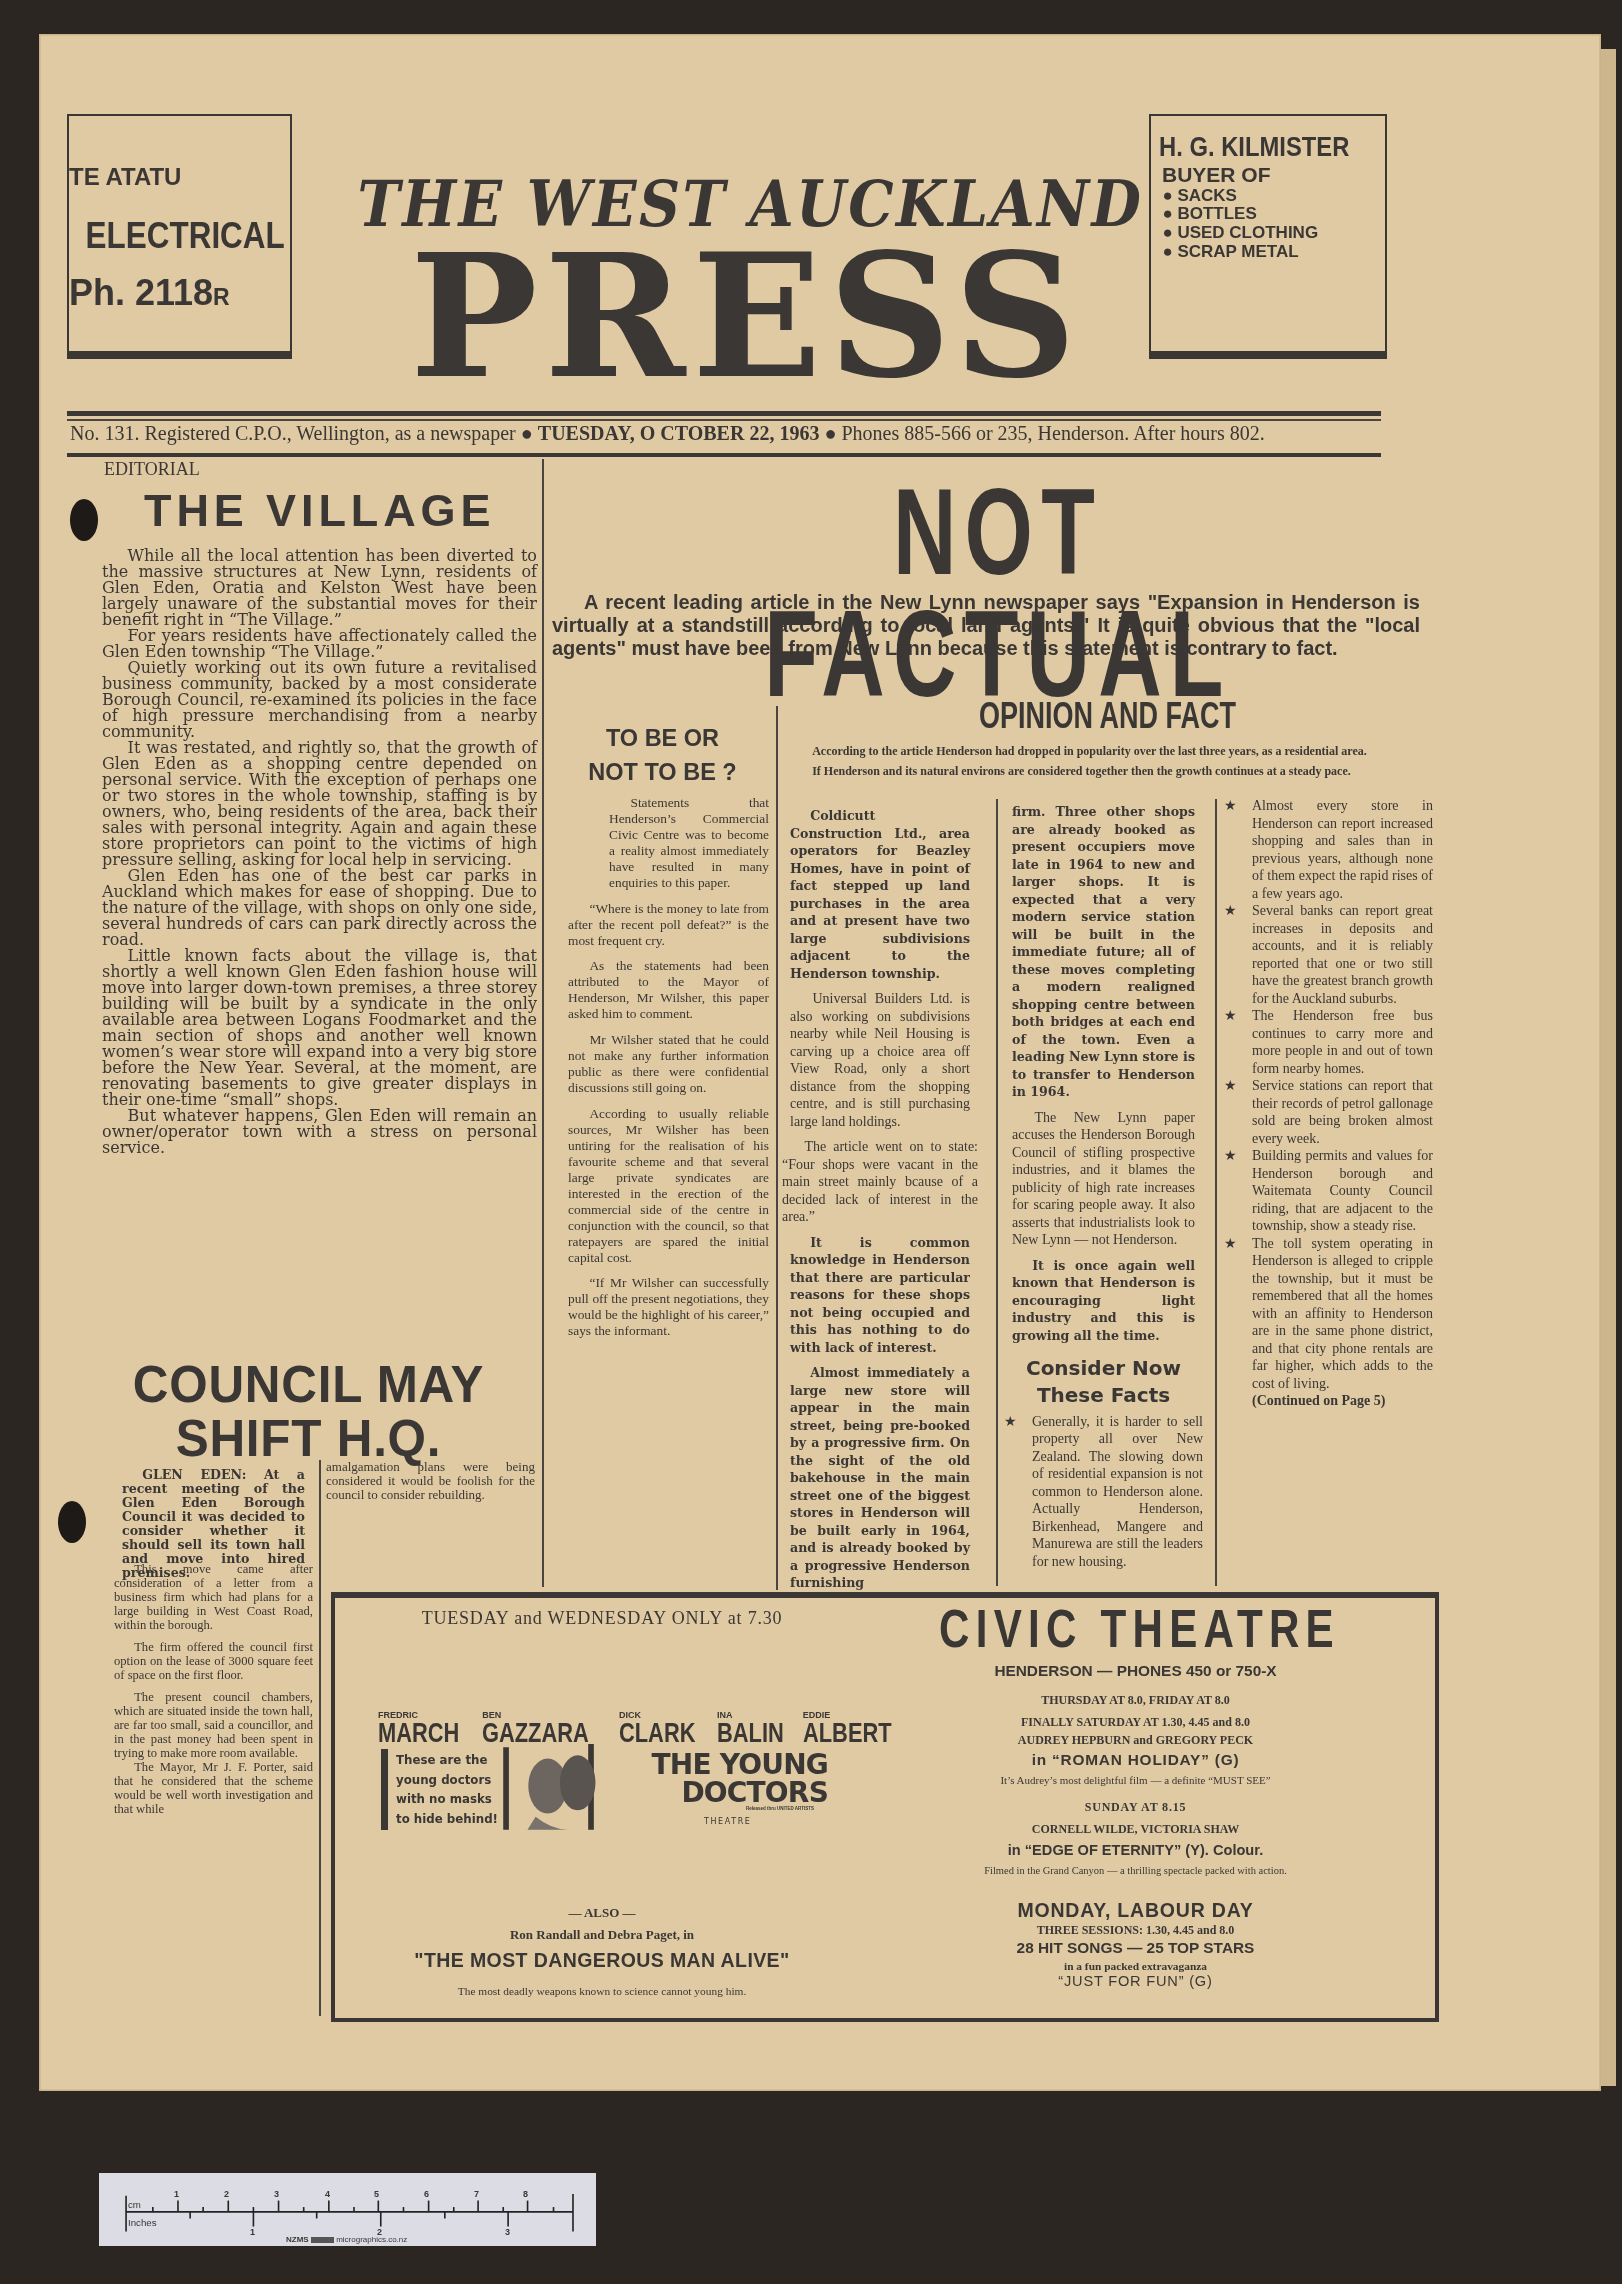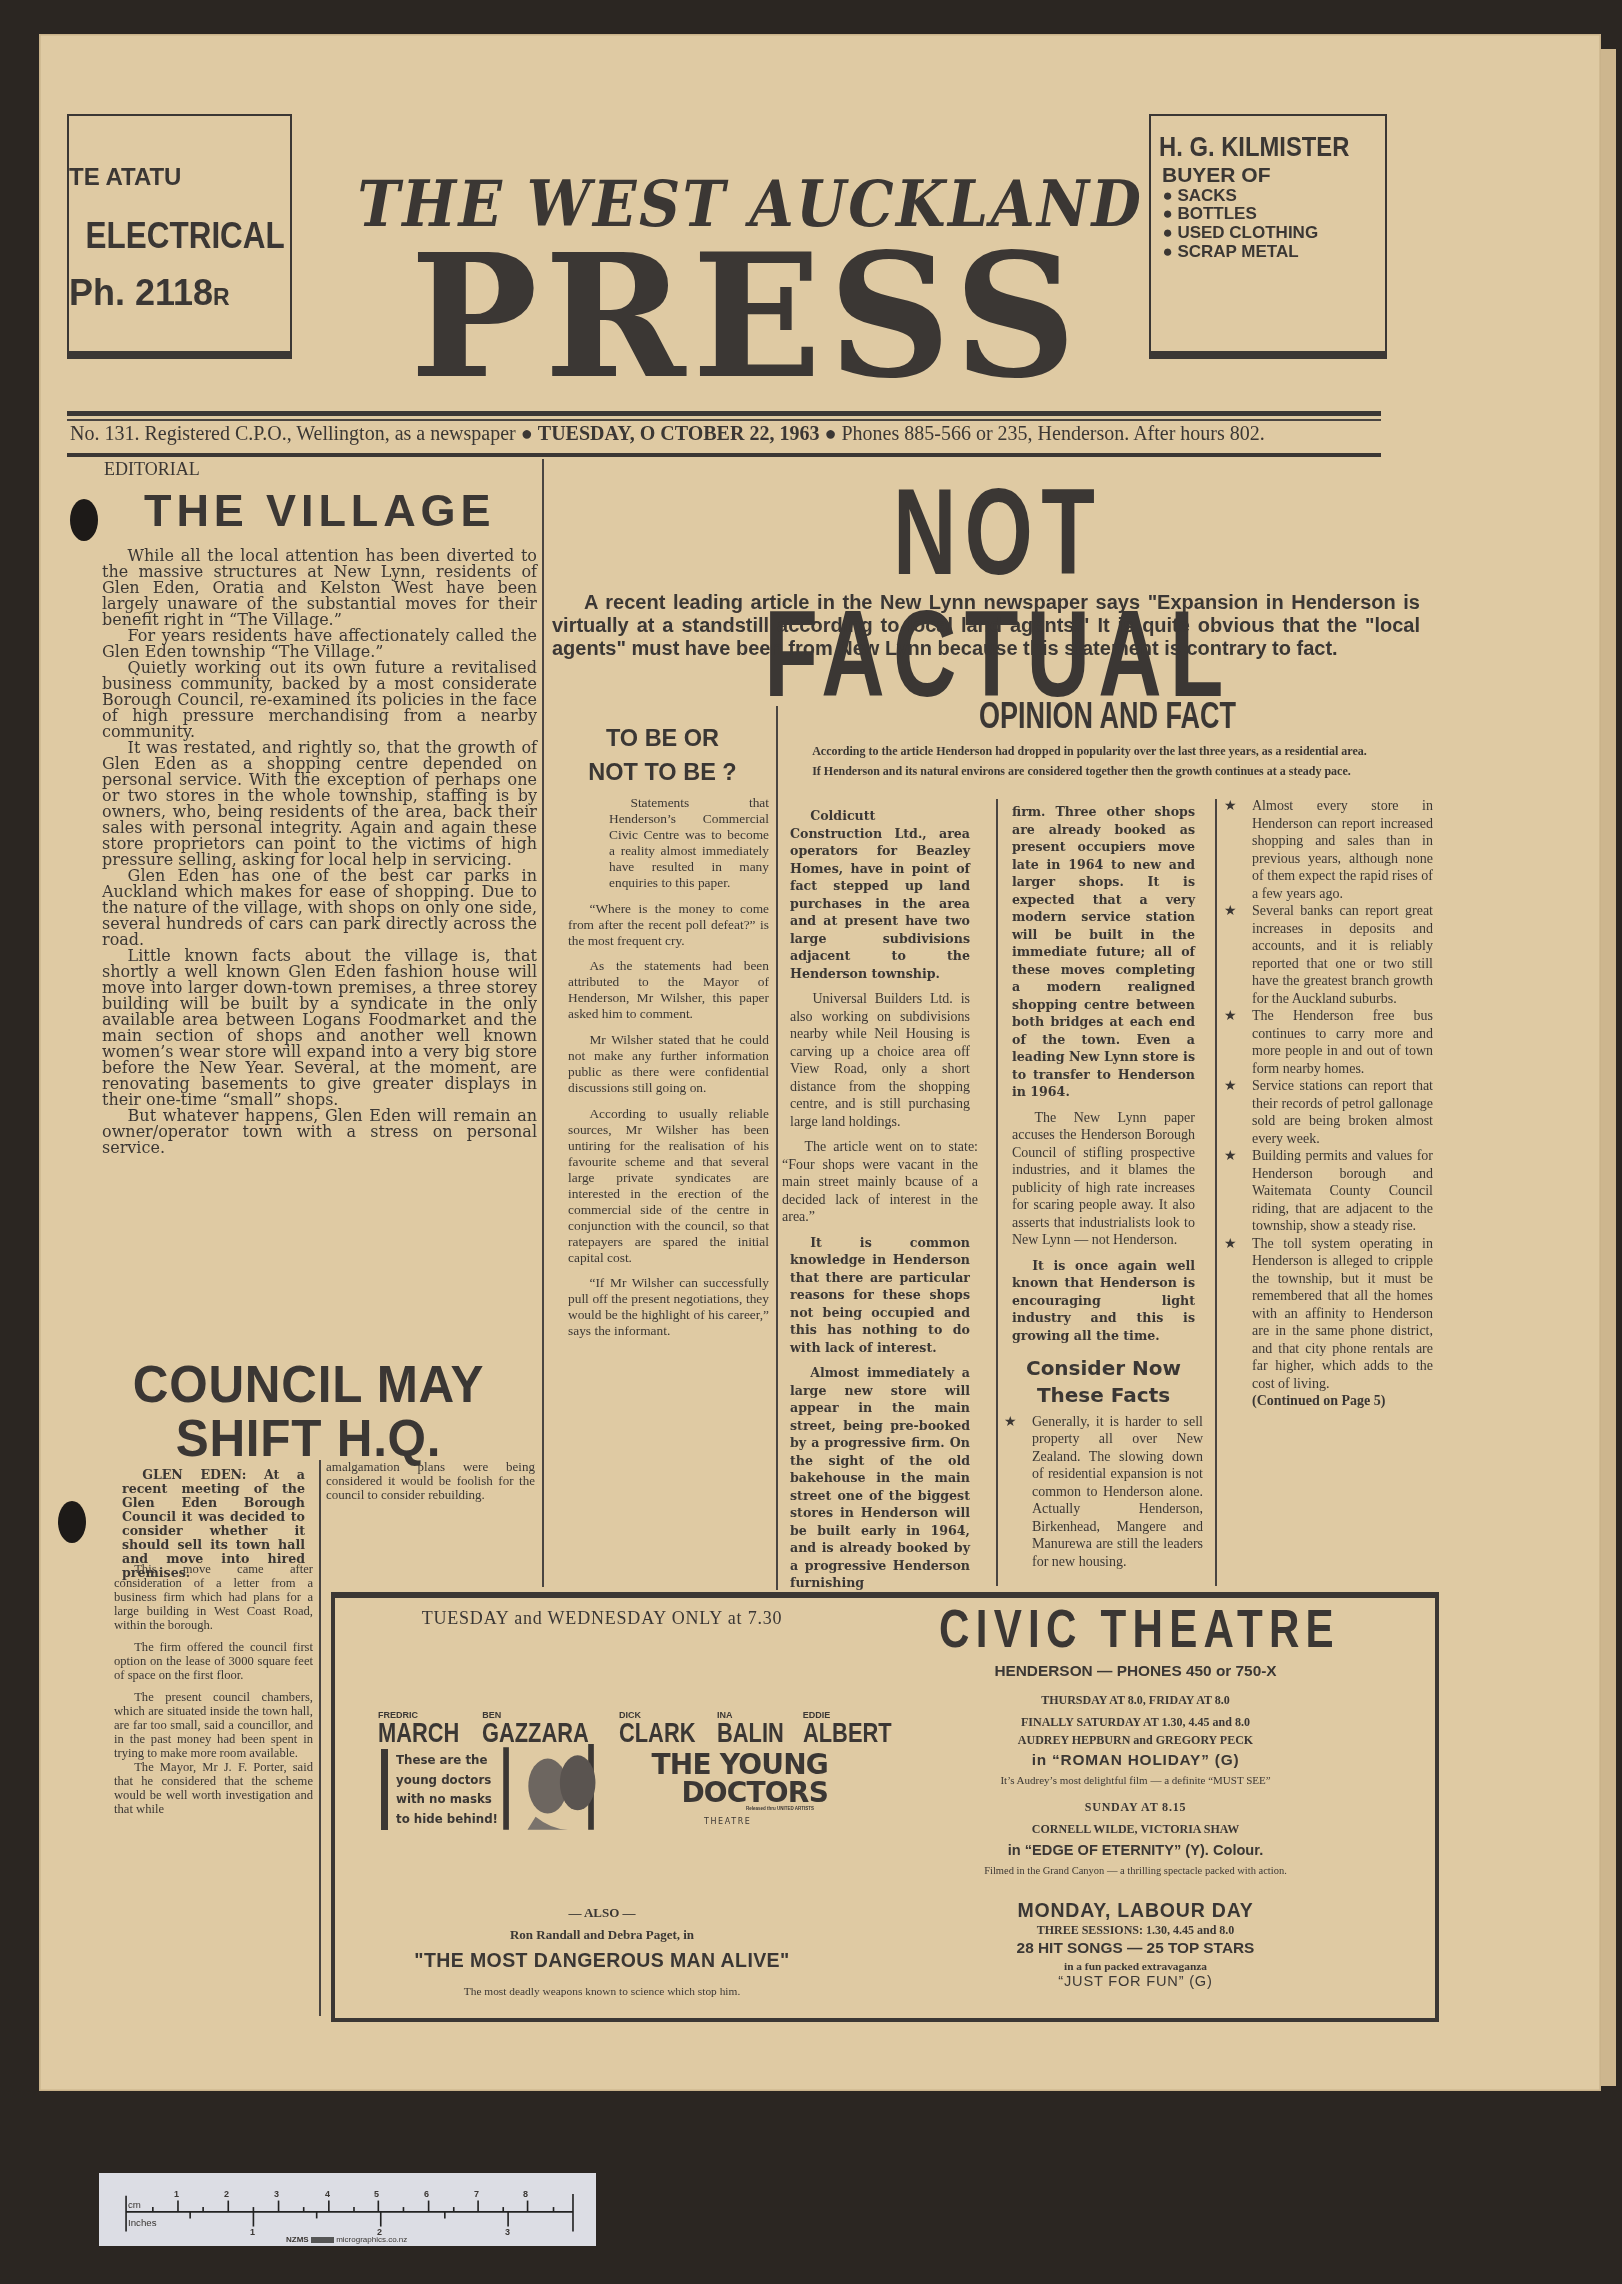--- a/index.html
+++ b/index.html
@@ -104,21 +104,21 @@
 
 <div class="abs ink" style="left:568px;top:471px;width:860px;text-align:center;font-family:'Liberation Sans',sans-serif;font-weight:bold;font-size:122px;line-height:1;letter-spacing:11.4px;transform:scaleX(0.72);">NOT FACTUAL</div>
 <div class="abs ink" style="left:552px;top:591px;width:868px;font-family:'Liberation Sans',sans-serif;font-weight:bold;font-size:20px;line-height:23px;text-align:justify;text-indent:32px;">A recent leading article in the New Lynn newspaper says "Expansion in Henderson is virtually at a standstill according to local land agents." It is quite obvious that the "local agents" must have been from New Lynn because this statement is contrary to fact.</div>
 
 <div class="abs ink" style="left:561px;top:721px;width:203px;text-align:center;font-family:'Liberation Sans',sans-serif;font-weight:bold;font-size:23.5px;line-height:34px;">
   <div>TO BE OR</div>
   <div>NOT TO BE ?</div>
 </div>
 <div class="abs body-text ink" style="left:568px;top:795px;width:201px;font-size:13.4px;line-height:16px;">
   <p style="margin-bottom:9.7px;margin-left:41px;">Statements that Henderson’s Commercial Civic Centre was to become a reality almost immediately have resulted in many enquiries to this paper.</p>
-  <p style="margin-bottom:9.7px;">“Where is the money to come from after the recent poll defeat?” is the most frequent cry.</p>
+  <p style="margin-bottom:9.7px;">“Where is the money to late from after the recent poll defeat?” is the most frequent cry.</p>
   <p style="margin-bottom:9.7px;">As the statements had been attributed to the Mayor of Henderson, Mr Wilsher, this paper asked him to comment.</p>
   <p style="margin-bottom:9.7px;">Mr Wilsher stated that he could not make any further information public as there were confidential discussions still going on.</p>
   <p style="margin-bottom:9.7px;">According to usually reliable sources, Mr Wilsher has been untiring for the realisation of his favourite scheme and that several large private syndicates are interested in the erection of the commercial side of the centre in conjunction with the council, so that ratepayers are spared the initial capital cost.</p>
   <p>“If Mr Wilsher can successfully pull off the present negotiations, they would be the highlight of his career,” says the informant.</p>
 </div>
 <div class="colrule" style="left:776px;top:706px;height:884px;"></div>
 
 <div class="abs ink" style="left:779px;top:695px;width:657px;text-align:center;font-family:'Liberation Sans',sans-serif;font-weight:bold;font-size:36px;transform:scaleX(0.75);">OPINION AND FACT</div>
 <div class="abs bold-serif ink" style="left:785px;top:737px;width:641px;font-size:12px;line-height:12px;font-family:'Liberation Serif',serif;">
   <p>According to the article Henderson had dropped in popularity over the last three years, as a residential area.</p>
@@ -206,21 +206,21 @@
 <div class="abs ink" style="left:625px;top:1751px;width:203px;text-align:right;font-family:'DejaVu Sans',sans-serif;font-weight:bold;font-size:28px;line-height:28px;letter-spacing:-0.8px;">
   <div>THE YOUNG</div>
   <div>DOCTORS</div>
 </div>
 <div class="abs ink" style="left:704px;top:1817px;font-family:'DejaVu Sans',sans-serif;font-size:8px;letter-spacing:1.6px;">THEATRE</div>
 <div class="abs ink" style="left:746px;top:1806px;font-family:'Liberation Sans',sans-serif;font-size:4.5px;font-weight:bold;">Released thru UNITED ARTISTS</div>
 
 <div class="abs ink center" style="left:334px;top:1905px;width:536px;font-family:'Liberation Serif',serif;font-weight:bold;font-size:13px;">— ALSO —</div>
 <div class="abs ink center" style="left:334px;top:1927px;width:536px;font-family:'Liberation Serif',serif;font-weight:bold;font-size:13px;">Ron Randall and Debra Paget, in</div>
 <div class="abs ink center" style="left:334px;top:1949px;width:536px;font-family:'Liberation Sans',sans-serif;font-weight:bold;font-size:19.5px;letter-spacing:0.4px;">"THE MOST DANGEROUS MAN ALIVE"</div>
-<div class="abs ink center" style="left:334px;top:1985px;width:536px;font-family:'Liberation Serif',serif;font-size:11.4px;">The most deadly weapons known to science which stop him.</div>
+<div class="abs ink center" style="left:334px;top:1985px;width:536px;font-family:'Liberation Serif',serif;font-size:11.4px;">The most deadly weapons known to science cannot young him.</div>
 
 <div class="abs ink center" style="left:876px;top:1597px;width:527px;font-family:'Liberation Sans',sans-serif;font-weight:bold;font-size:54px;letter-spacing:8px;transform:scaleX(0.78);">CIVIC THEATRE</div>
 <div class="abs ink center" style="left:876px;top:1662px;width:519px;font-family:'Liberation Sans',sans-serif;font-weight:bold;font-size:15.4px;">HENDERSON — PHONES 450 or 750-X</div>
 <div class="abs ink center" style="left:876px;top:1693px;width:519px;font-family:'Liberation Serif',serif;font-weight:bold;font-size:12px;">THURSDAY AT 8.0, FRIDAY AT 8.0</div>
 <div class="abs ink center" style="left:876px;top:1715px;width:519px;font-family:'Liberation Serif',serif;font-weight:bold;font-size:12px;">FINALLY SATURDAY AT 1.30, 4.45 and 8.0</div>
 <div class="abs ink center" style="left:876px;top:1733px;width:519px;font-family:'Liberation Serif',serif;font-weight:bold;font-size:12px;">AUDREY HEPBURN and GREGORY PECK</div>
 <div class="abs ink center" style="left:876px;top:1751px;width:519px;font-family:'Liberation Sans',sans-serif;font-weight:bold;font-size:15.4px;letter-spacing:0.8px;">in “ROMAN HOLIDAY” (G)</div>
 <div class="abs ink center" style="left:876px;top:1774px;width:519px;font-family:'Liberation Serif',serif;font-size:11px;">It’s Audrey’s most delightful film — a definite “MUST SEE”</div>
 <div class="abs ink center" style="left:876px;top:1800px;width:519px;font-family:'Liberation Serif',serif;font-weight:bold;font-size:12px;letter-spacing:0.8px;">SUNDAY AT 8.15</div>
 <div class="abs ink center" style="left:876px;top:1822px;width:519px;font-family:'Liberation Serif',serif;font-weight:bold;font-size:12px;">CORNELL WILDE, VICTORIA SHAW</div>

